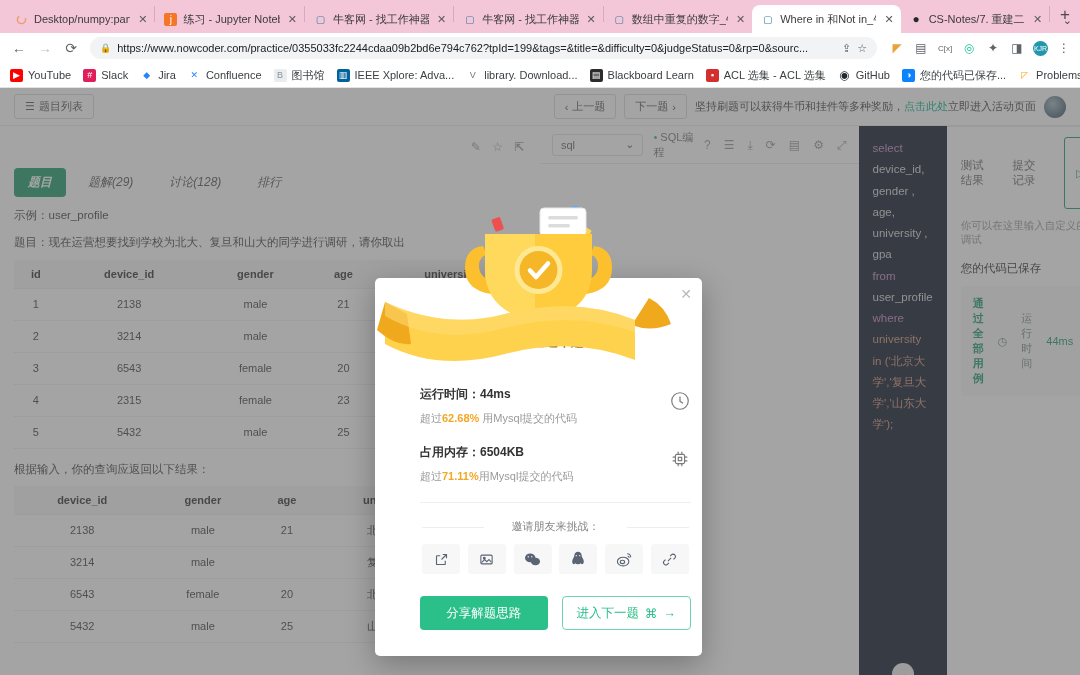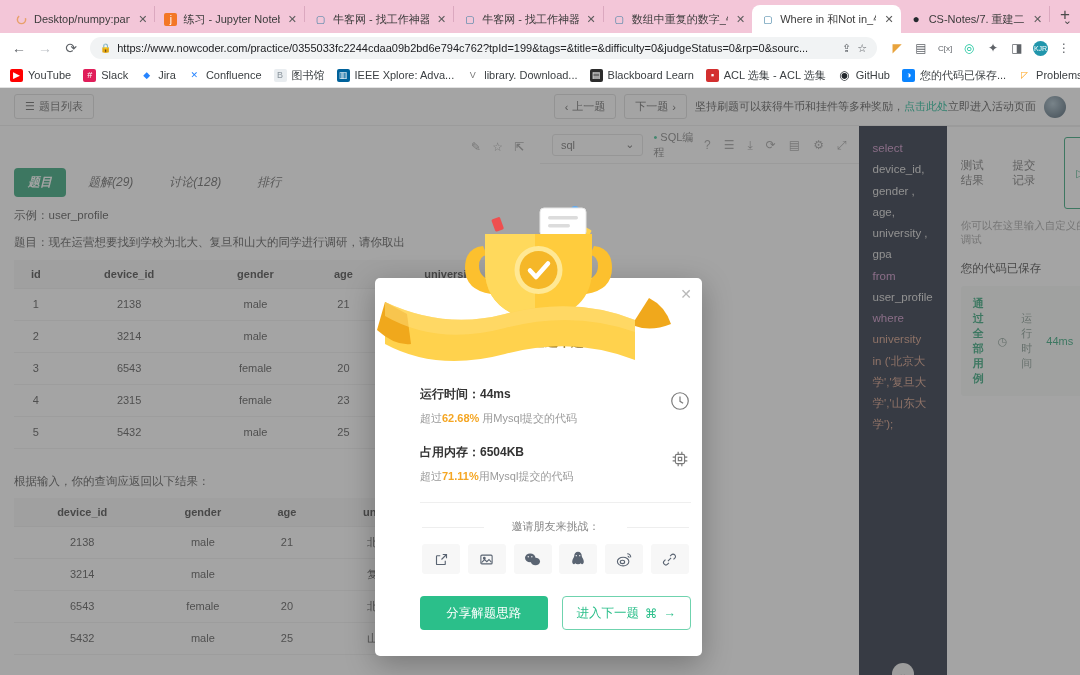--- a/index.html
+++ b/index.html
@@ -369,21 +369,21 @@
             <tr>
               <td>5</td>
               <td>5432</td>
               <td>male</td>
               <td>25</td>
               <td>山东大学</td>
             </tr>
           </tbody>
         </table>
 
-        <div class="para" style="margin-top:24px;">根据输入，你的查询应返回以下结果：</div>
+        <div class="para" style="margin-top:12px;">根据输入，你的查询应返回以下结果：</div>
 
         <table class="dt">
           <thead>
               <tr>
             <th>device_id</th>
             <th>gender</th>
             <th>age</th>
             <th>university</th>
             <th>gpa</th>
           </tr>

